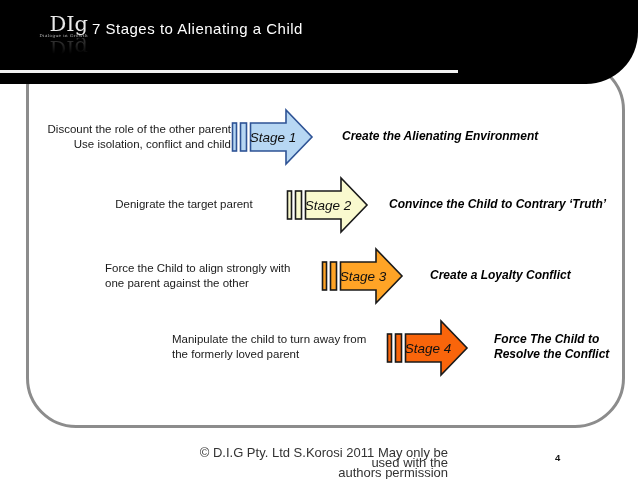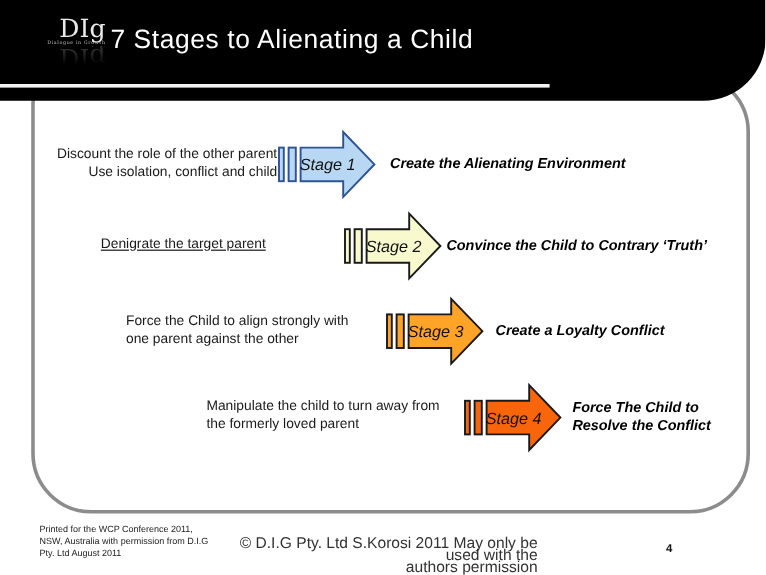--- a/index.html
+++ b/index.html
@@ -20,21 +20,21 @@
     z-index: 3;
   }
   .title-underline {
     position: absolute; left: 0; top: 70px;
     width: 458px; height: 3px;
     background: #f2f2f2;
     z-index: 4;
   }
   .slide-title {
     position: absolute; left: 92px; top: 20px;
-    color: #ffffff; font-size: 22px; letter-spacing: 0.5px;
+    color: #ffffff; font-size: 15px; letter-spacing: 0.5px;
     z-index: 4; white-space: nowrap;
   }
   .logo {
     position: absolute; left: 24px; top: 14px; width: 64px;
     text-align: right; z-index: 4; color: #e9e9e9;
     font-family: "DejaVu Serif", serif;
   }
   .logo-main { font-size: 21px; line-height: 20px; }
   .logo-sub  { font-size: 4px; letter-spacing: 0.5px; color: #bdbdbd; line-height: 4px; }
   .logo-reflection {
@@ -54,35 +54,35 @@
     z-index: 1;
   }
 
   
   .row { position: absolute; z-index: 2; }
   .left-text {
     position: absolute; color: #1a1a1a; font-size: 11.5px; line-height: 14.5px;
   }
   .right-text {
     position: absolute; color: #000000; font-size: 12px; line-height: 15px;
-    font-weight: bold; font-style: italic; white-space: nowrap;
+    font-weight: bold; font-style: italic; white-space: nowrap; margin-left: 17px;
   }
   .arrow-wrap { position: absolute; font-style: italic; }
   .arrow-svg rect, .arrow-svg polygon { stroke-width: 1.6px; }
   .stage-label {
     font-family: "Liberation Sans", sans-serif;
     font-size: 13.5px; fill: #111111;
   }
 
   
   .lt1 { left: 30px;  top: 122px; width: 201px; text-align: right; }
   .aw1 { left: 231px; top: 106px; }
   .rt1 { left: 325px; top: 129px; }
   
-  .lt2 { left: 84px;  top: 197px; width: 200px; text-align: left; text-decoration: underline; }
+  .lt2 { left: 84px;  top: 197px; width: 200px; text-align: center; }
   .aw2 { left: 286px; top: 174px; }
   .rt2 { left: 372px; top: 197px; }
   
   .lt3 { left: 105px; top: 261px; width: 215px; text-align: left; }
   .aw3 { left: 321px; top: 245px; }
   .rt3 { left: 413px; top: 268px; }
   
   .lt4 { left: 172px; top: 332px; width: 215px; text-align: left; }
   .aw4 { left: 386px; top: 317px; }
   .rt4 { left: 477px; top: 332px; }
@@ -182,24 +182,19 @@
         <polygon points="19.5,17 55,17 55,4 81,31 55,58 55,45 19.5,45" fill="#F9650B" stroke="#1a1a1a"></polygon>
         <text x="42" y="36" text-anchor="middle" class="stage-label">Stage 4</text>
       </svg>
     </div>
     <div class="right-text rt4">
       <div>Force The Child to</div>
       <div>Resolve the Conflict</div>
     </div>
   </div>
 
-  <div class="footer-left">
-    <div>Printed for the WCP Conference 2011,</div>
-    <div>NSW, Australia with permission from D.I.G</div>
-    <div>Pty. Ltd August 2011</div>
-  </div>
   <div class="footer-center">
     <div>© D.I.G Pty. Ltd S.Korosi 2011 May only be used with the</div>
     <div>authors permission</div>
   </div>
   <div class="page-number">4</div>
 
 </div>
 
 </body></html>

